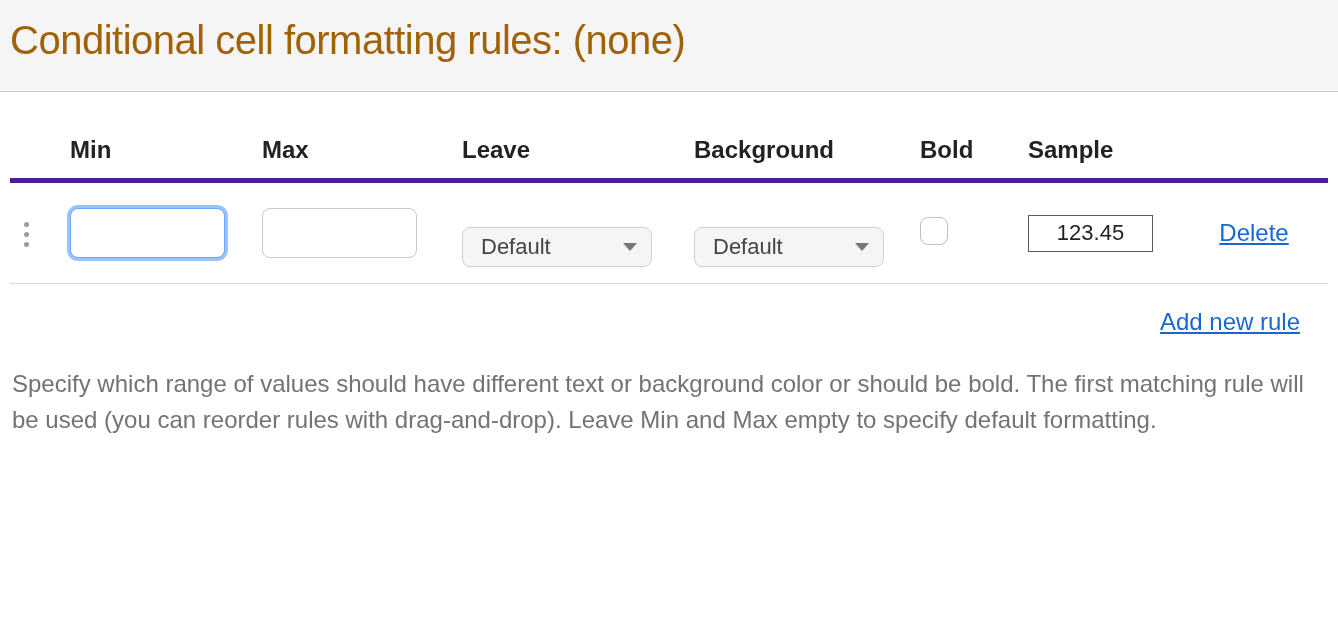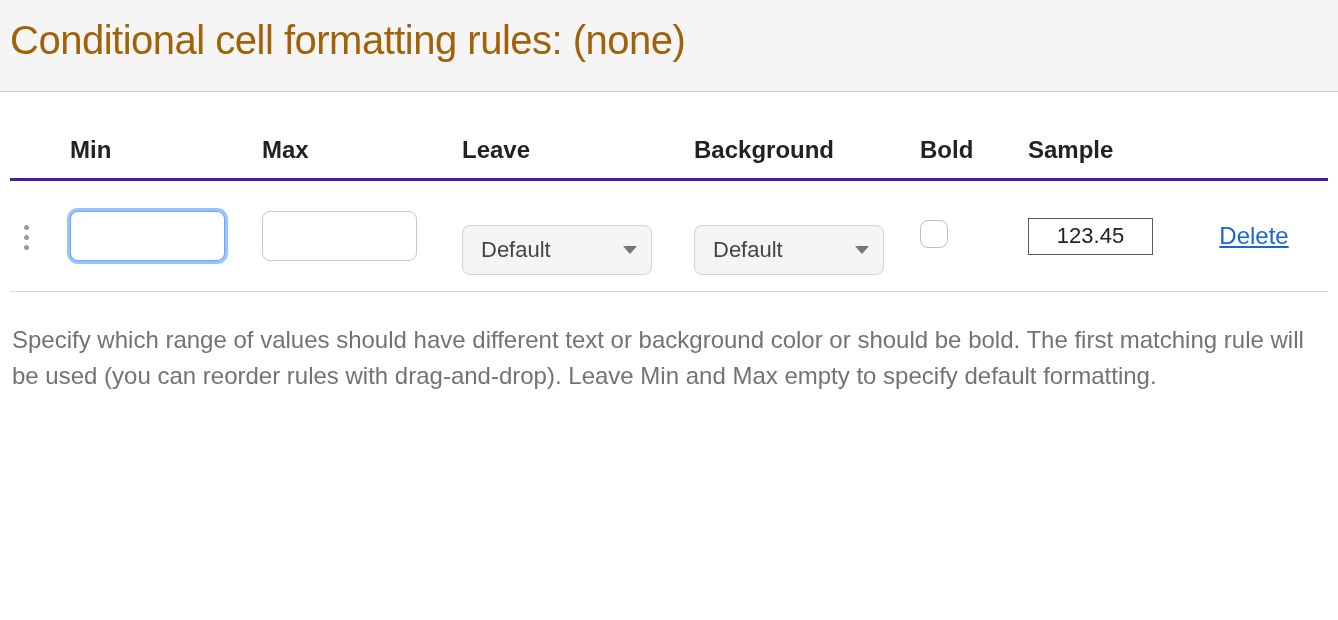--- a/index.html
+++ b/index.html
@@ -20,21 +20,21 @@
       width: 100%;
       border-collapse: collapse;
       table-layout: fixed;
     }
     thead th {
       text-align: left;
       font-size: 24px;
       font-weight: 700;
       color: #222;
       padding: 14px 8px;
-      border-bottom: 3px solid #4c1d95;
+      border-bottom: 5px solid #4c1d95;
     }
     tbody td {
       padding: 16px 8px;
       border-bottom: 1px solid #d8d8d8;
       vertical-align: middle;
     }
     .col-handle { width: 52px; }
     .col-min    { width: 192px; }
     .col-max    { width: 200px; }
     .col-text   { width: 232px; }
@@ -51,21 +51,21 @@
       border-radius: 8px;
       background: #fff;
     }
     input[type="text"].num:focus,
     input[type="text"].num.focused {
       outline: none;
       border-color: #6aa7ff;
       box-shadow: 0 0 0 3px rgba(30,120,255,.45);
     }
     .select {
-      width: 190px; height: 50px;
+      width: 190px; height: 40px;
       display: inline-flex; align-items: center;
       justify-content: space-between;
       padding: 0 14px 0 18px;
       background: #f5f5f5;
       border: 1px solid #d0d0d0;
       border-radius: 8px;
       font-size: 22px;
       color: #444;
       cursor: pointer;
       user-select: none;
@@ -192,15 +192,18 @@
         <td>
           <span class="sample">123.45</span>
         </td>
         <td class="delete-cell">
           <span class="link">Delete</span>
         </td>
       </tr>
     </tbody>
   </table>
 
+  <div class="add-row">
+    <span class="link">Add new rule</span>
+  </div>
 
   <p class="desc">Specify which range of values should have different text or background color or should be bold. The first matching rule will be used (you can reorder rules with drag-and-drop). Leave Min and Max empty to specify default formatting.</p>
 </div>
 
 </body></html>

